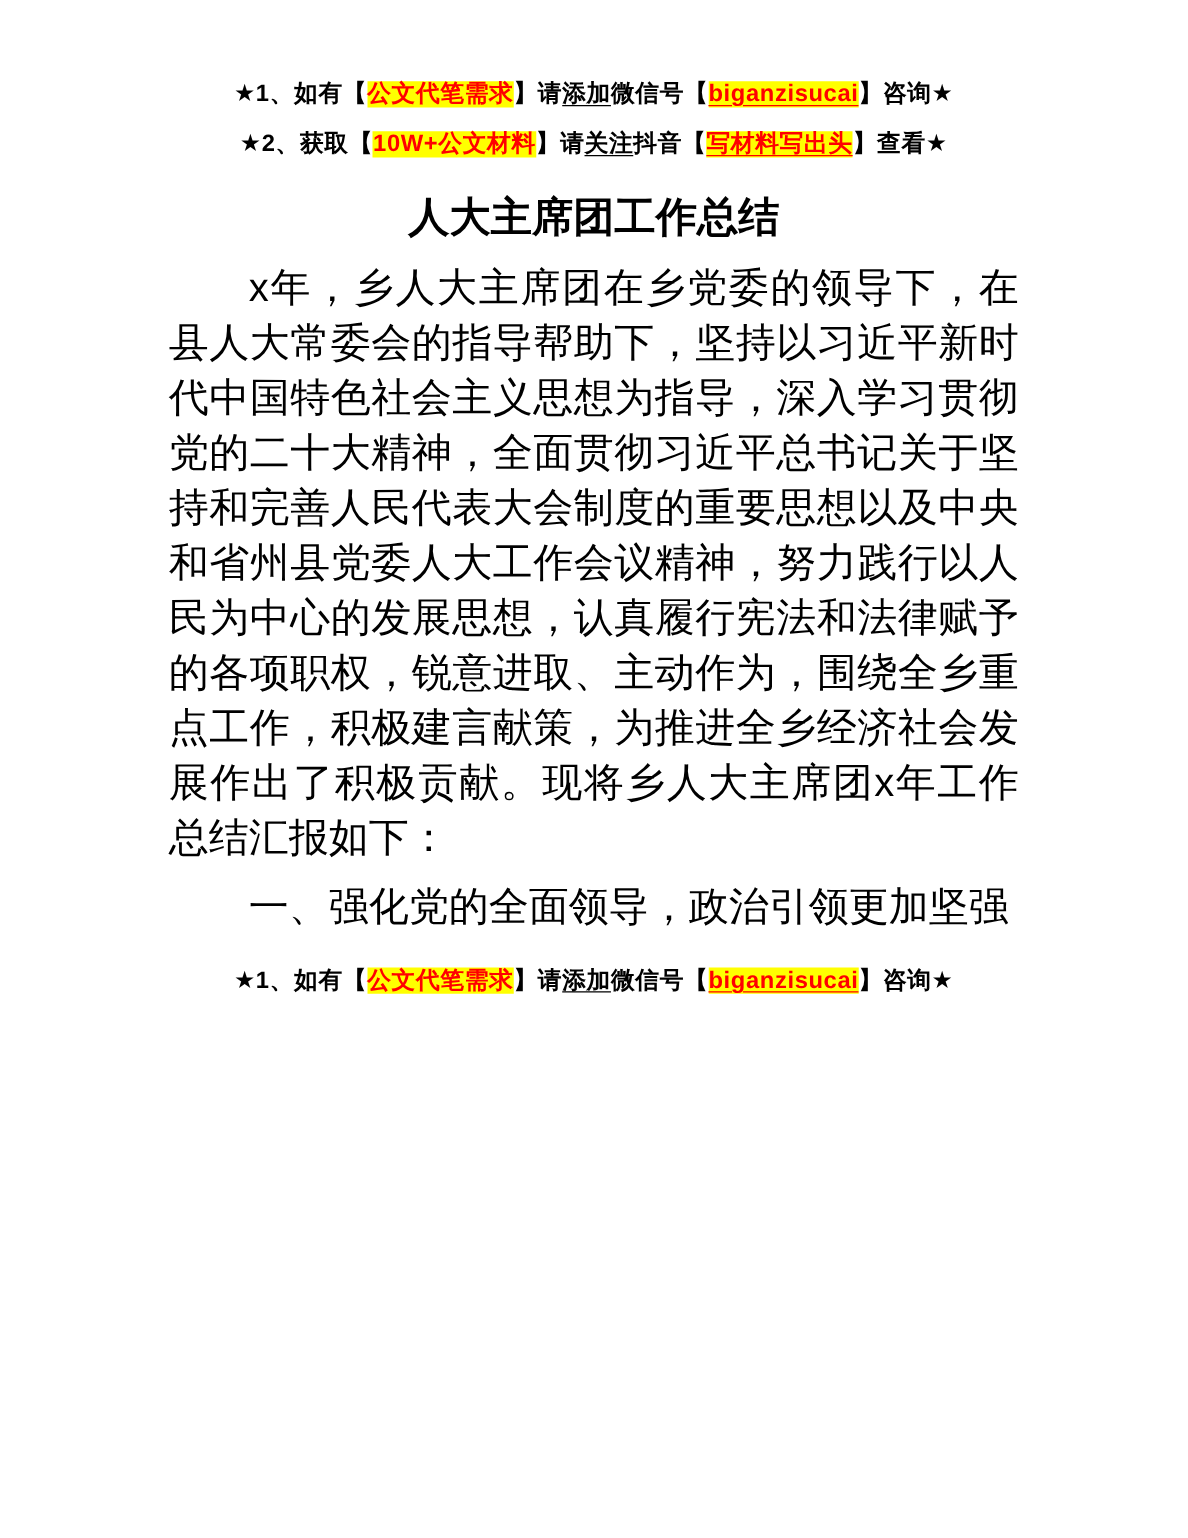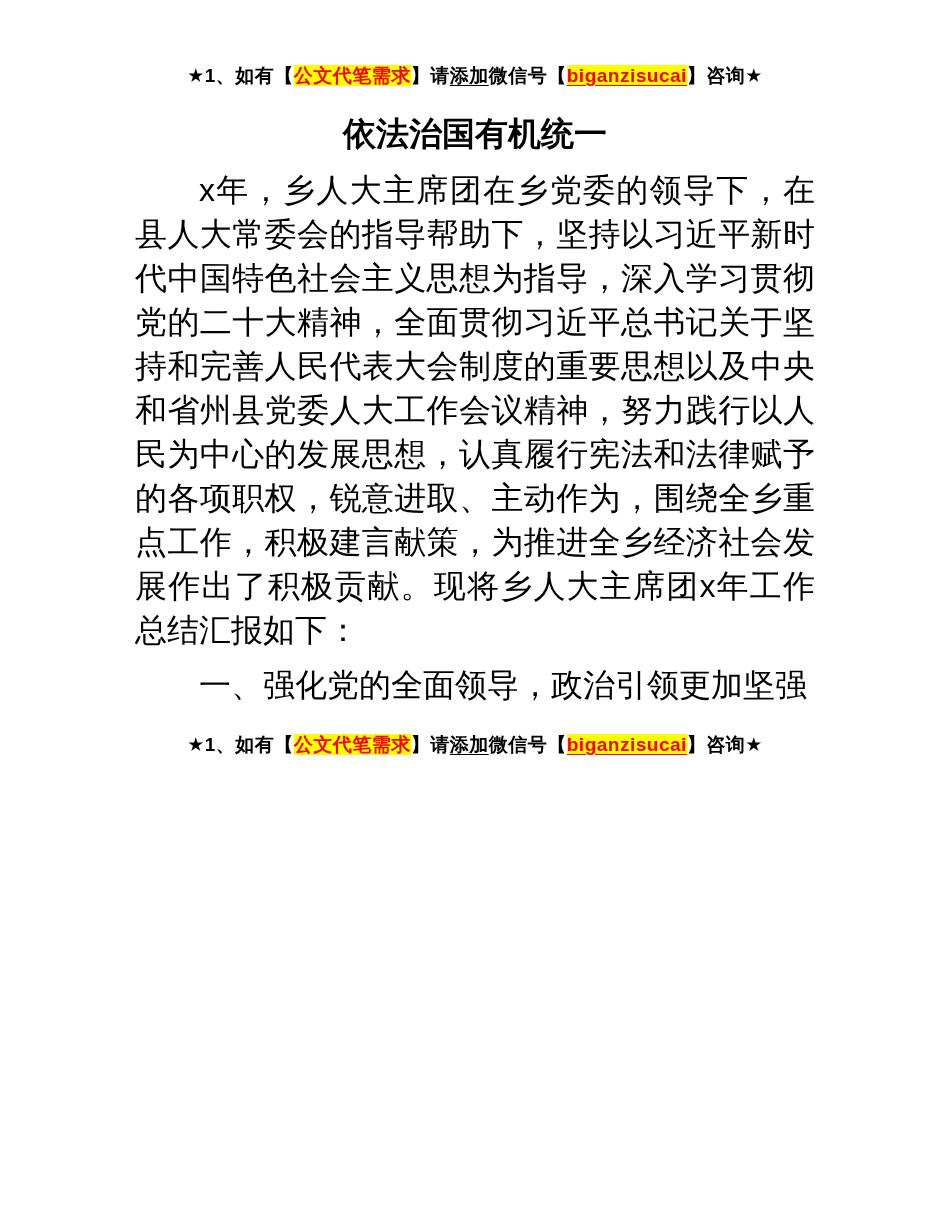--- a/index.html
+++ b/index.html
@@ -73,23 +73,24 @@
     margin-top: 18px;
   }
 </style>
 </head>
 <body>
 
 <div class="page">
 
   <div class="promo promo-top">
       <div class="promo-line"><span class="seg-plain">★1、如有【</span><span class="seg-hl">公文代笔需求</span><span class="seg-plain">】请</span><span class="seg-underline">添加</span><span class="seg-plain">微信号【</span><span class="seg-hl-underline">biganzisucai</span><span class="seg-plain">】咨询★</span></div>
+      <div class="promo-line"><span class="seg-plain">★2、获取【</span><span class="seg-hl">10W+公文材料</span><span class="seg-plain">】请</span><span class="seg-underline">关注</span><span class="seg-plain">抖音【</span><span class="seg-hl-underline">写材料写出头</span><span class="seg-plain">】查看★</span></div>
     </div>
 
-  <h1 class="doc-title">依法治国有机统一</h1>
+  <h1 class="doc-title">人大主席团工作总结</h1>
 
   <div class="body-text">
     <p>x年，乡人大主席团在乡党委的领导下，在县人大常委会的指导帮助下，坚持以习近平新时代中国特色社会主义思想为指导，深入学习贯彻党的二十大精神，全面贯彻习近平总书记关于坚持和完善人民代表大会制度的重要思想以及中央和省州县党委人大工作会议精神，努力践行以人民为中心的发展思想，认真履行宪法和法律赋予的各项职权，锐意进取、主动作为，围绕全乡重点工作，积极建言献策，为推进全乡经济社会发展作出了积极贡献。现将乡人大主席团x年工作总结汇报如下：</p>
     <p>一、强化党的全面领导，政治引领更加坚强</p>
   </div>
 
   <div class="promo promo-bottom">
       <div class="promo-line"><span class="seg-plain">★1、如有【</span><span class="seg-hl">公文代笔需求</span><span class="seg-plain">】请</span><span class="seg-underline">添加</span><span class="seg-plain">微信号【</span><span class="seg-hl-underline">biganzisucai</span><span class="seg-plain">】咨询★</span></div>
       <div class="promo-line"></div>
     </div>

